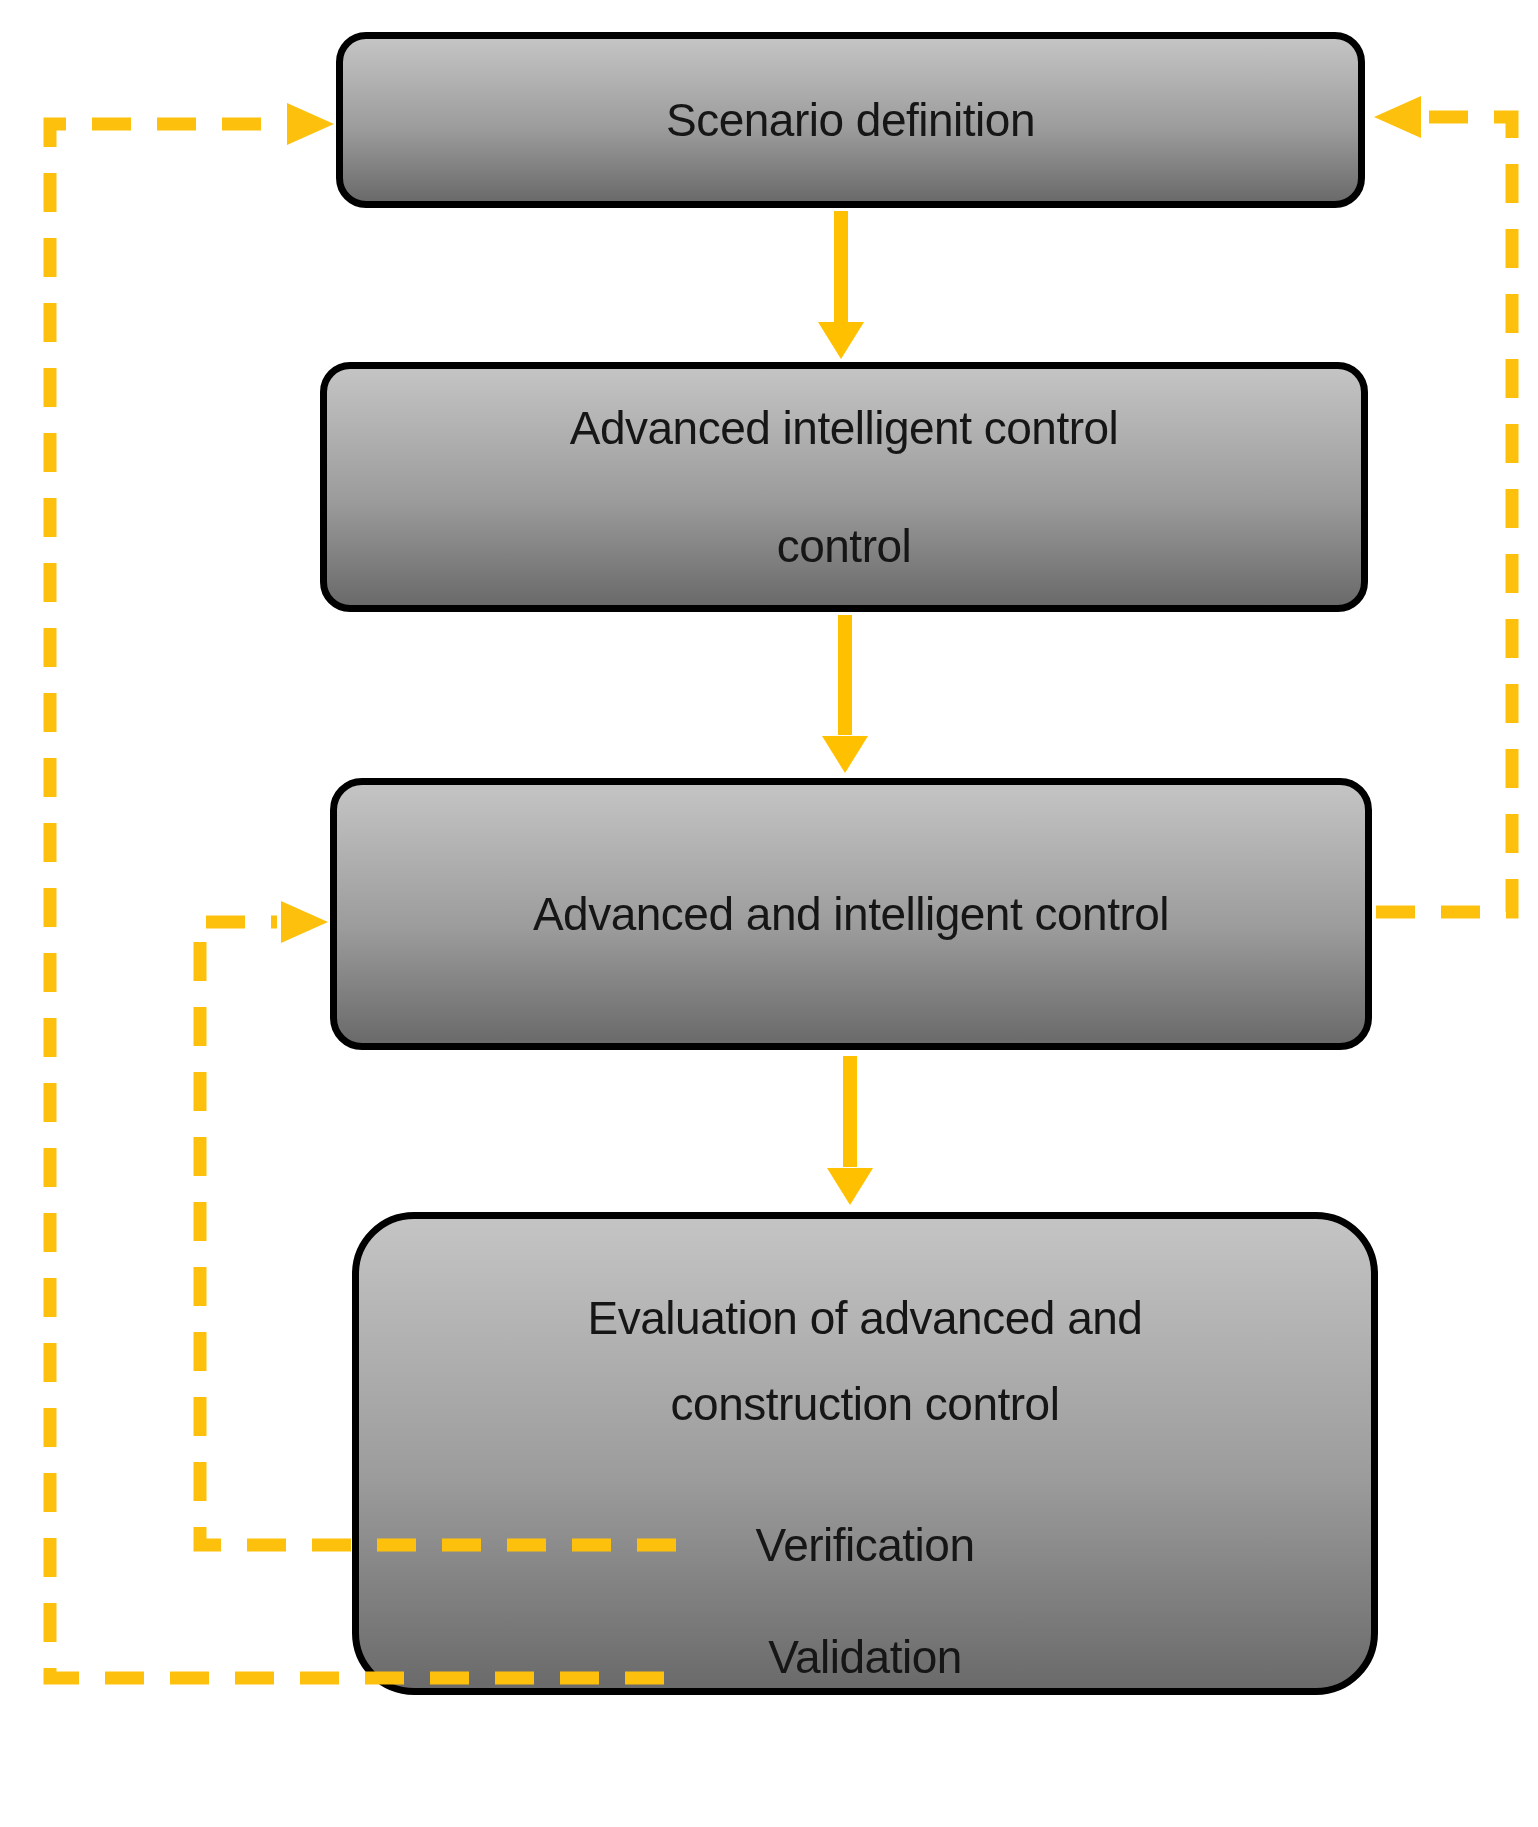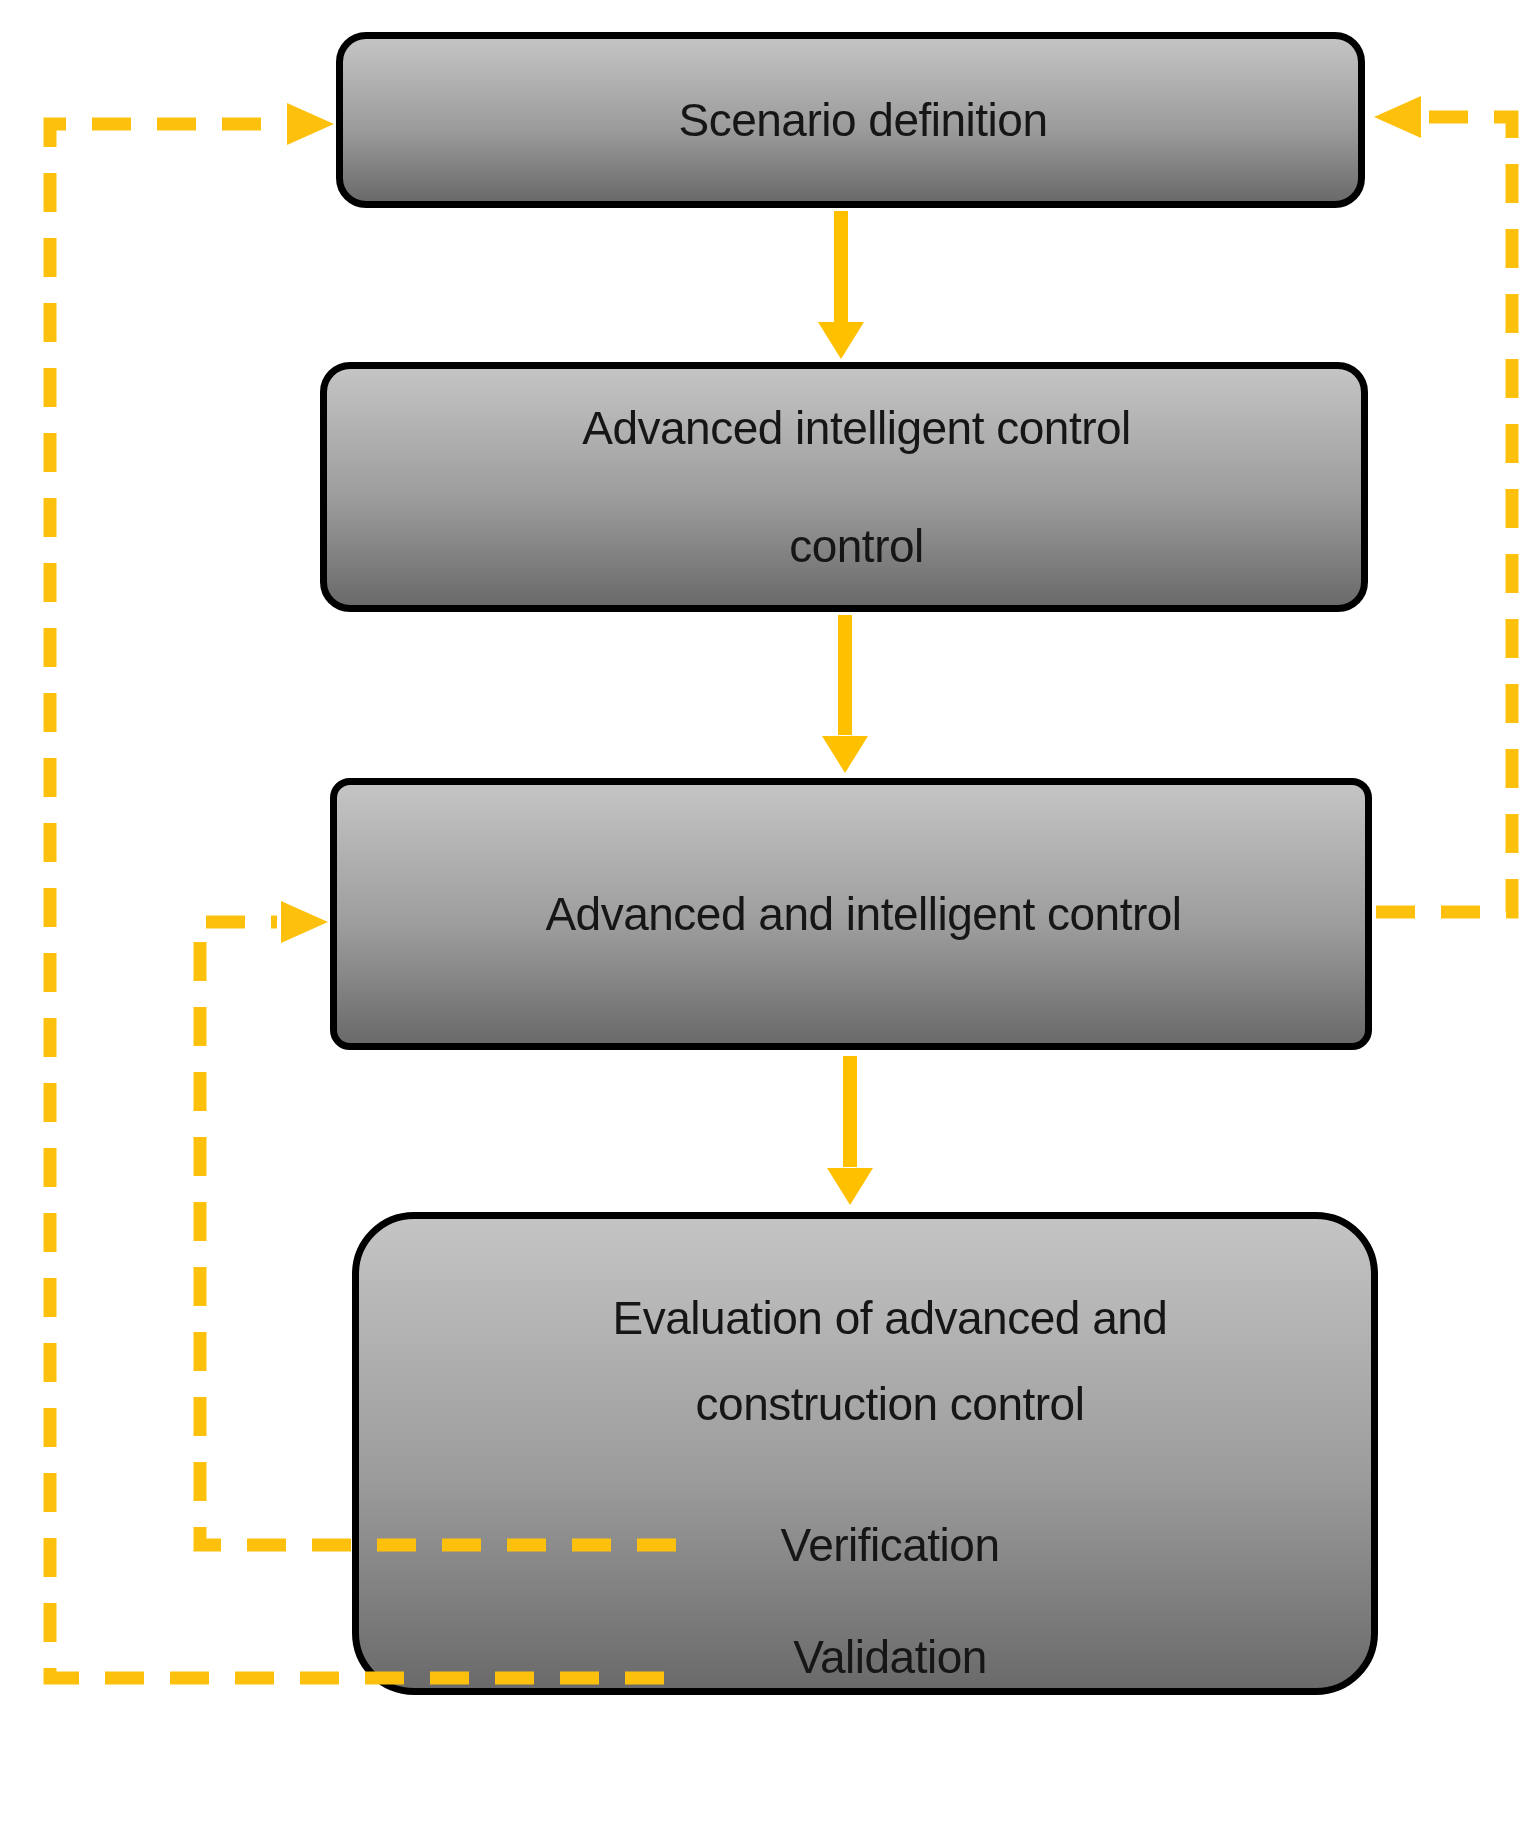--- a/index.html
+++ b/index.html
@@ -23,31 +23,30 @@
     font-size: 46px;
     letter-spacing: -0.5px;
     text-align: center;
     z-index: 1;
   }
   .node .line {
     display: block;
     width: 100%;
     line-height: 92px;
     white-space: nowrap;
-    margin-left: 25px;
   }
   .center-flex {
     display: flex;
     flex-direction: column;
     align-items: center;
     justify-content: center;
   }
   #node-scenario     { left: 336px; top: 32px;   width: 1029px; height: 176px; border-radius: 30px; }
   #node-design       { left: 320px; top: 362px;  width: 1048px; height: 250px; border-radius: 30px; gap: 26px; }
-  #node-construction { left: 330px; top: 778px;  width: 1042px; height: 272px; border-radius: 20px; }
+  #node-construction { left: 330px; top: 778px;  width: 1042px; height: 272px; border-radius: 32px; }
   #node-evaluation   { left: 352px; top: 1212px; width: 1026px; height: 483px; border-radius: 62px; }
   #node-evaluation .line { position: absolute; left: 0; }
   #eval-line1      { top: 53px; }
   #eval-line2      { top: 139px; }
   #eval-verification { top: 280px; text-align: center; }
   #eval-validation   { top: 392px; }
   .arrow-layer {
     position: absolute;
     left: 0; top: 0;
     width: 1538px; height: 1827px;

